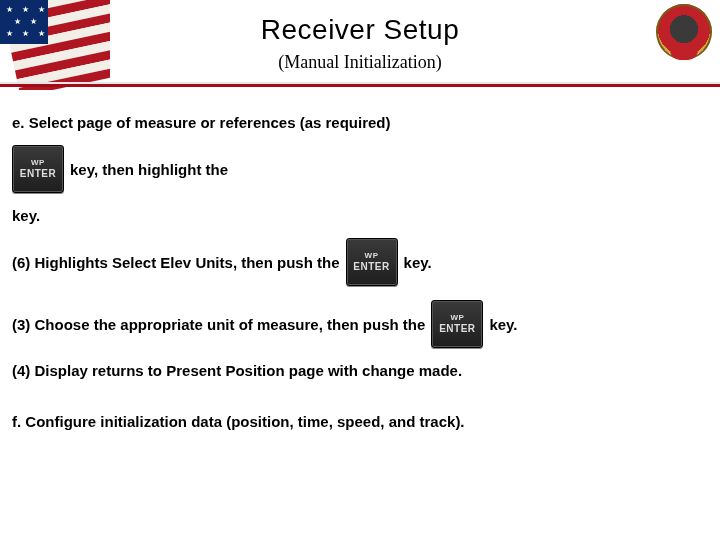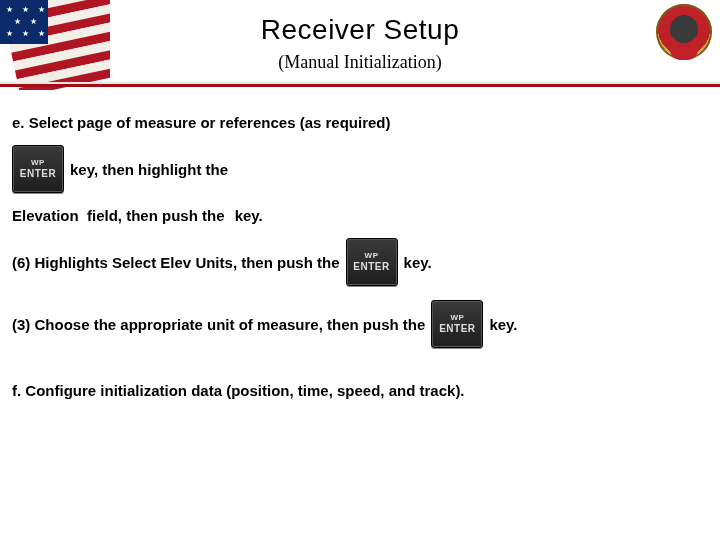--- a/index.html
+++ b/index.html
@@ -198,21 +198,20 @@
 
     <div class="row bold">
       <span class="keybtn">
         <span class="top">WP</span>
         <span class="main">ENTER</span>
       </span>
       <span class="seg">key, then highlight the</span>
     </div>
 
     <div class="row bold">
-      <span class="seg">Elevation  field, then push the </span>
       <span class="seg">key.</span>
     </div>
 
     <div class="row bold">
       <span class="seg">(6) Highlights Select Elev Units, then push the</span>
       <span class="keybtn">
         <span class="top">WP</span>
         <span class="main">ENTER</span>
       </span>
       <span class="seg">key.</span>
@@ -220,20 +219,23 @@
 
     <div class="row bold">
       <span class="seg">(3) Choose the appropriate unit of measure, then push the</span>
       <span class="keybtn">
         <span class="top">WP</span>
         <span class="main">ENTER</span>
       </span>
       <span class="seg">key.</span>
     </div>
 
+    <div class="row bold">
+      <span class="seg">(4) Display returns to Present Position page with change made.</span>
+    </div>
 
 
     <div class="row bold" style="margin-top:34px">
       <span class="seg">f. Configure initialization data (position, time, speed, and track).</span>
     </div>
 
   </div>
 </div>
 
 </body></html>

